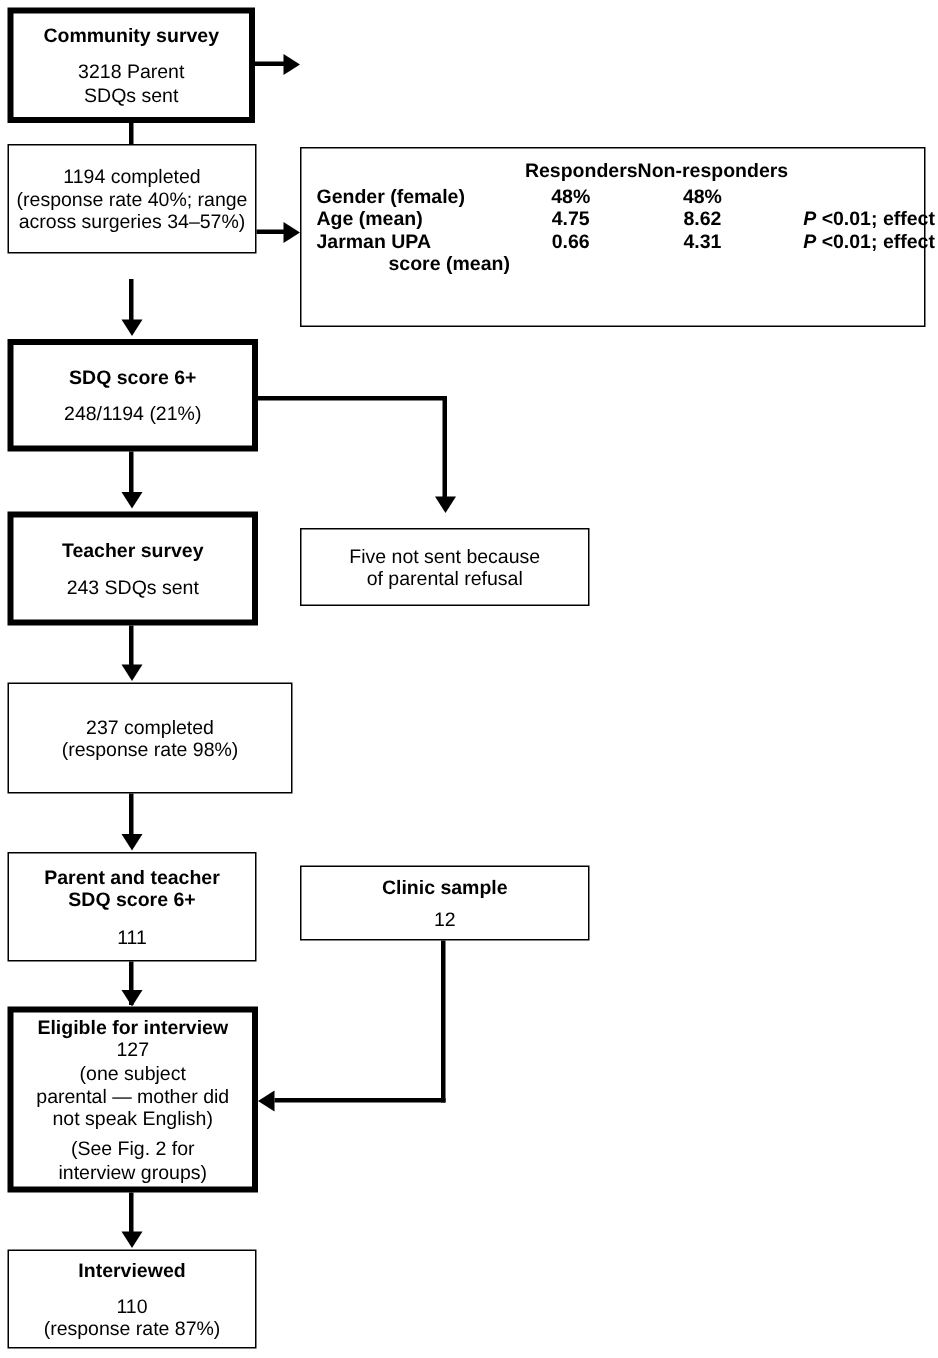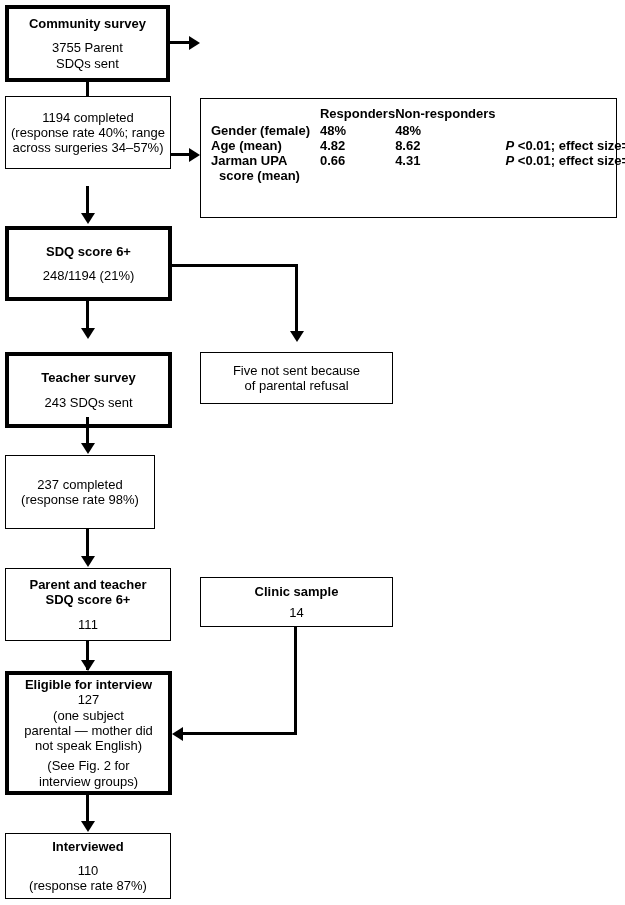--- a/index.html
+++ b/index.html
@@ -99,34 +99,34 @@
     padding: 0 0 2px 0;
     white-space: nowrap;
   }
   #stats-table td {
     font-weight: bold;
     padding: 0;
     white-space: nowrap;
     vertical-align: top;
   }
   #stats-table td.lbl { text-align: left; padding-right: 10px; }
-  #stats-table td.num { text-align: left; padding-right: 14px; }
+  #stats-table td.num { text-align: center; padding-right: 14px; }
   #stats-table td.note { text-align: left; padding-left: 10px; }
   #stats-table td.note i { font-style: italic; }
-  .sub-line { display: block; padding-left: 8px; }
+  .sub-line { display: block; padding-left: 8px; margin-left: 40px; }
 </style>
 </head>
 <body>
 
 <div id="figure">
 
   <div class="box bold" style="left:5px; top:5px; width:165px; height:77px;">
     <div class="title">Community survey</div>
     <div class="gap-sm"></div>
-    <div class="body">3755 Parent</div>
+    <div class="body">3218 Parent</div>
     <div class="body">SDQs sent</div>
   </div>
 
   <div class="hline" style="left:170px; top:41px; width:21px;"></div>
   <div class="arrow-right" style="left:189px; top:35.5px;"></div>
 
 
   <div class="vline" style="left:86px; top:82px; height:24px;"></div>
   <div class="arrow-down" style="left:80.5px; top:100px;"></div>
 
@@ -151,21 +151,21 @@
       </thead>
       <tbody>
         <tr>
           <td class="lbl">Gender (female)</td>
           <td class="num">48%</td>
           <td class="num">48%</td>
           <td class="note"><i></i><span></span></td>
         </tr>
         <tr>
           <td class="lbl">Age (mean)</td>
-          <td class="num">4.82</td>
+          <td class="num">4.75</td>
           <td class="num">8.62</td>
           <td class="note"><i>P</i><span> &lt;0.01; effect size=0.11</span></td>
         </tr>
         <tr>
           <td class="lbl">
             <span>Jarman UPA</span>
             <span class="sub-line">score (mean)</span>
           </td>
           <td class="num">0.66</td>
           <td class="num">4.31</td>
@@ -184,53 +184,53 @@
     <div class="body">248/1194 (21%)</div>
   </div>
 
   <div class="hline" style="left:170px; top:264px; width:128px;"></div>
   <div class="vline" style="left:295px; top:264px; height:72px;"></div>
   <div class="arrow-down" style="left:289.5px; top:331px;"></div>
 
   <div class="vline" style="left:86px; top:301px; height:33px;"></div>
   <div class="arrow-down" style="left:80.5px; top:328px;"></div>
 
-  <div class="box bold" style="left:5px; top:352px; width:167px; height:76px;">
+  <div class="box bold" style="left:5px; top:341px; width:167px; height:76px;">
     <div class="title">Teacher survey</div>
     <div class="gap-sm"></div>
     <div class="body">243 SDQs sent</div>
   </div>
 
   <div class="box" style="left:200px; top:352px; width:193px; height:52px;">
     <div class="body">Five not sent because</div>
     <div class="body">of parental refusal</div>
   </div>
 
   <div class="vline" style="left:86px; top:417px; height:32px;"></div>
   <div class="arrow-down" style="left:80.5px; top:443px;"></div>
 
-  <div class="box" style="left:5px; top:455px; width:150px; height:74px;">
+  <div class="box" style="left:5px; top:455px; width:190px; height:74px;">
     <div class="body">237 completed</div>
     <div class="body">(response rate 98%)</div>
   </div>
 
   <div class="vline" style="left:86px; top:529px; height:33px;"></div>
   <div class="arrow-down" style="left:80.5px; top:556px;"></div>
 
   <div class="box" style="left:5px; top:568px; width:166px; height:73px;">
     <div class="title">Parent and teacher</div>
     <div class="title">SDQ score 6+</div>
     <div class="gap-sm"></div>
     <div class="body">111</div>
   </div>
 
   <div class="box" style="left:200px; top:577px; width:193px; height:50px;">
     <div class="title">Clinic sample</div>
     <div class="gap-xs"></div>
-    <div class="body">14</div>
+    <div class="body">12</div>
   </div>
 
   <div class="vline" style="left:294px; top:627px; height:108px;"></div>
   <div class="hline" style="left:183px; top:732px; width:114px;"></div>
   <div class="arrow-left" style="left:172px; top:727px;"></div>
 
   <div class="vline" style="left:86px; top:641px; height:29px;"></div>
   <div class="arrow-down" style="left:80.5px; top:660px;"></div>
 
   <div class="box bold" style="left:5px; top:671px; width:167px; height:124px;">

